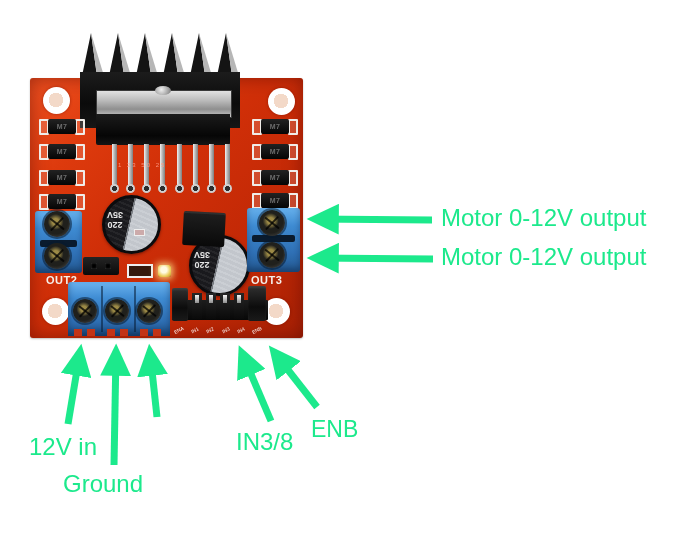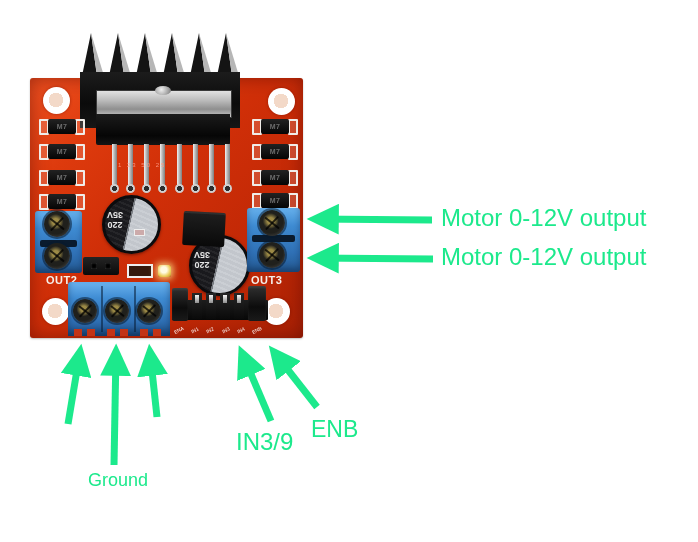--- a/index.html
+++ b/index.html
@@ -264,16 +264,17 @@
       <line x1="68" y1="424" x2="80" y2="352" marker-end="url(#ah)"></line>
       <line x1="114" y1="465" x2="116" y2="352" marker-end="url(#ah)"></line>
       <line x1="157" y1="417" x2="150" y2="352" marker-end="url(#ah)"></line>
       <line x1="271" y1="421" x2="242" y2="353" marker-end="url(#ah)"></line>
       <line x1="317" y1="407" x2="274" y2="352" marker-end="url(#ah)"></line>
     </g>
   </svg>
 
   <div class="ann" style="left:441px; top:204px; font-size:24px;">Motor 0-12V output</div>
   <div class="ann" style="left:441px; top:243px; font-size:24px;">Motor 0-12V output</div>
-  <div class="ann" style="left:88px;  top:470px; font-size:18px;">Ground</div>
-  <div class="ann" style="left:236px; top:428px; font-size:24px;">IN3/9</div>
+  <div class="ann" style="left:29px;  top:433px; font-size:24px;">12V in</div>
+  <div class="ann" style="left:63px;  top:470px; font-size:24px;">Ground</div>
+  <div class="ann" style="left:236px; top:428px; font-size:24px;">IN3/8</div>
   <div class="ann" style="left:311px; top:416px; font-size:23px;">ENB</div>
 </div>
 
 </body></html>

